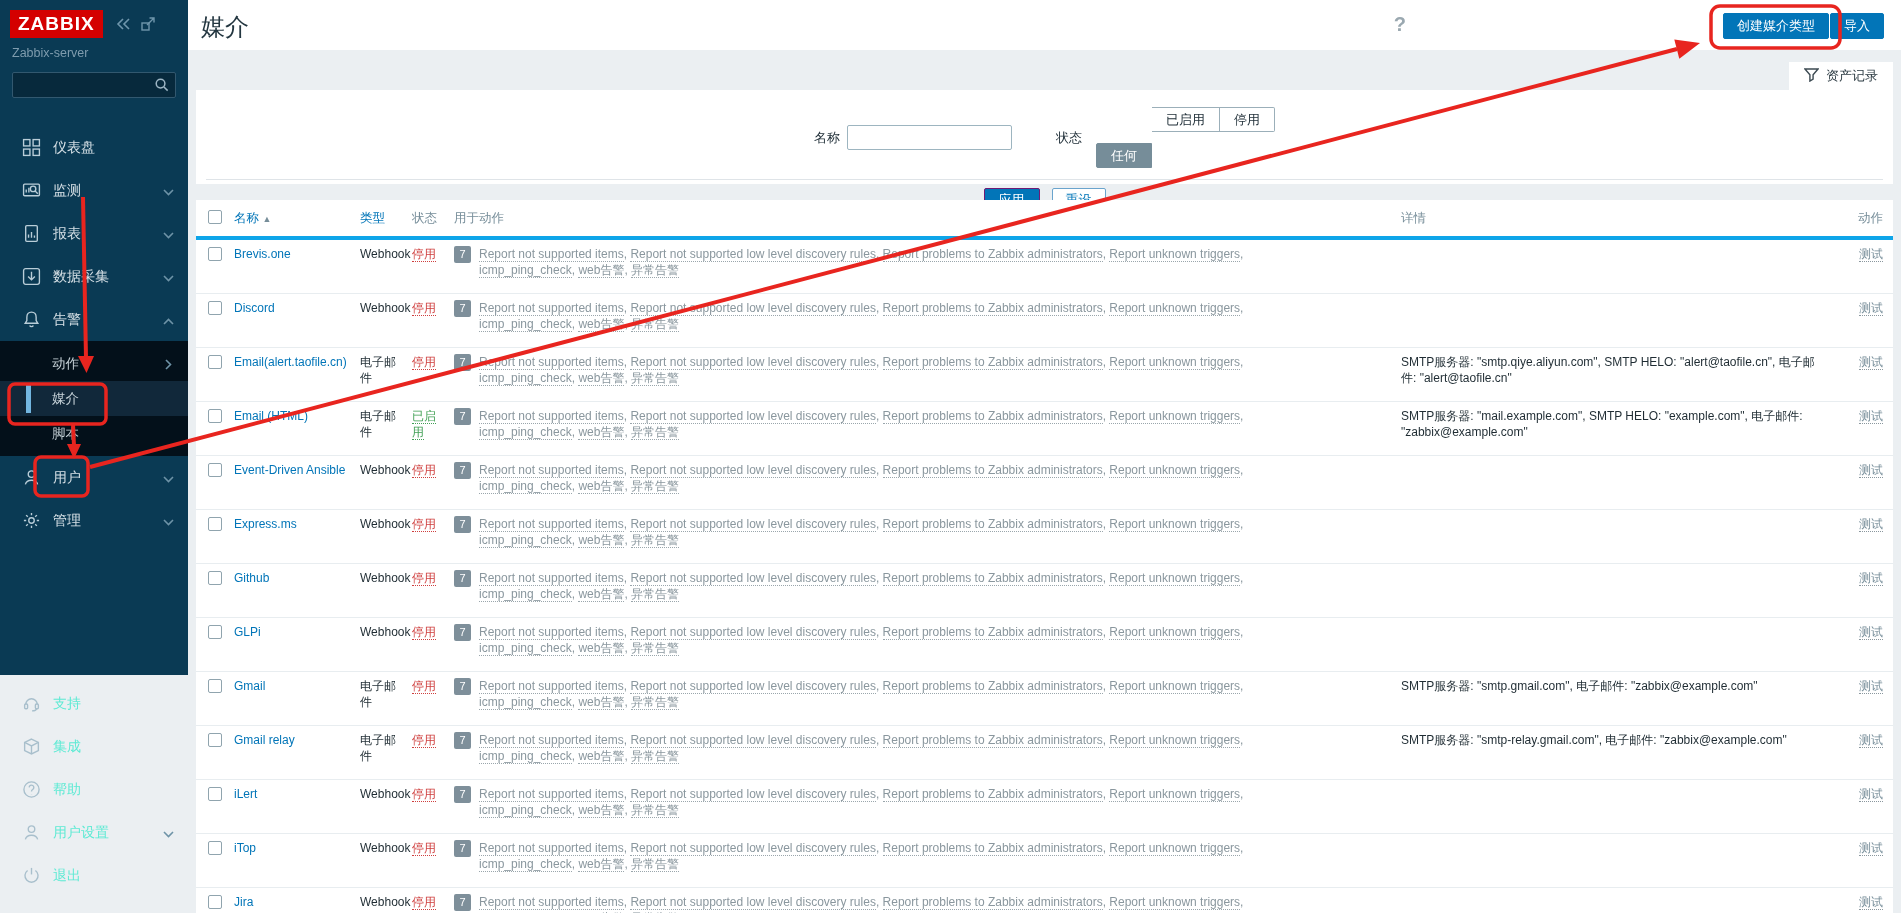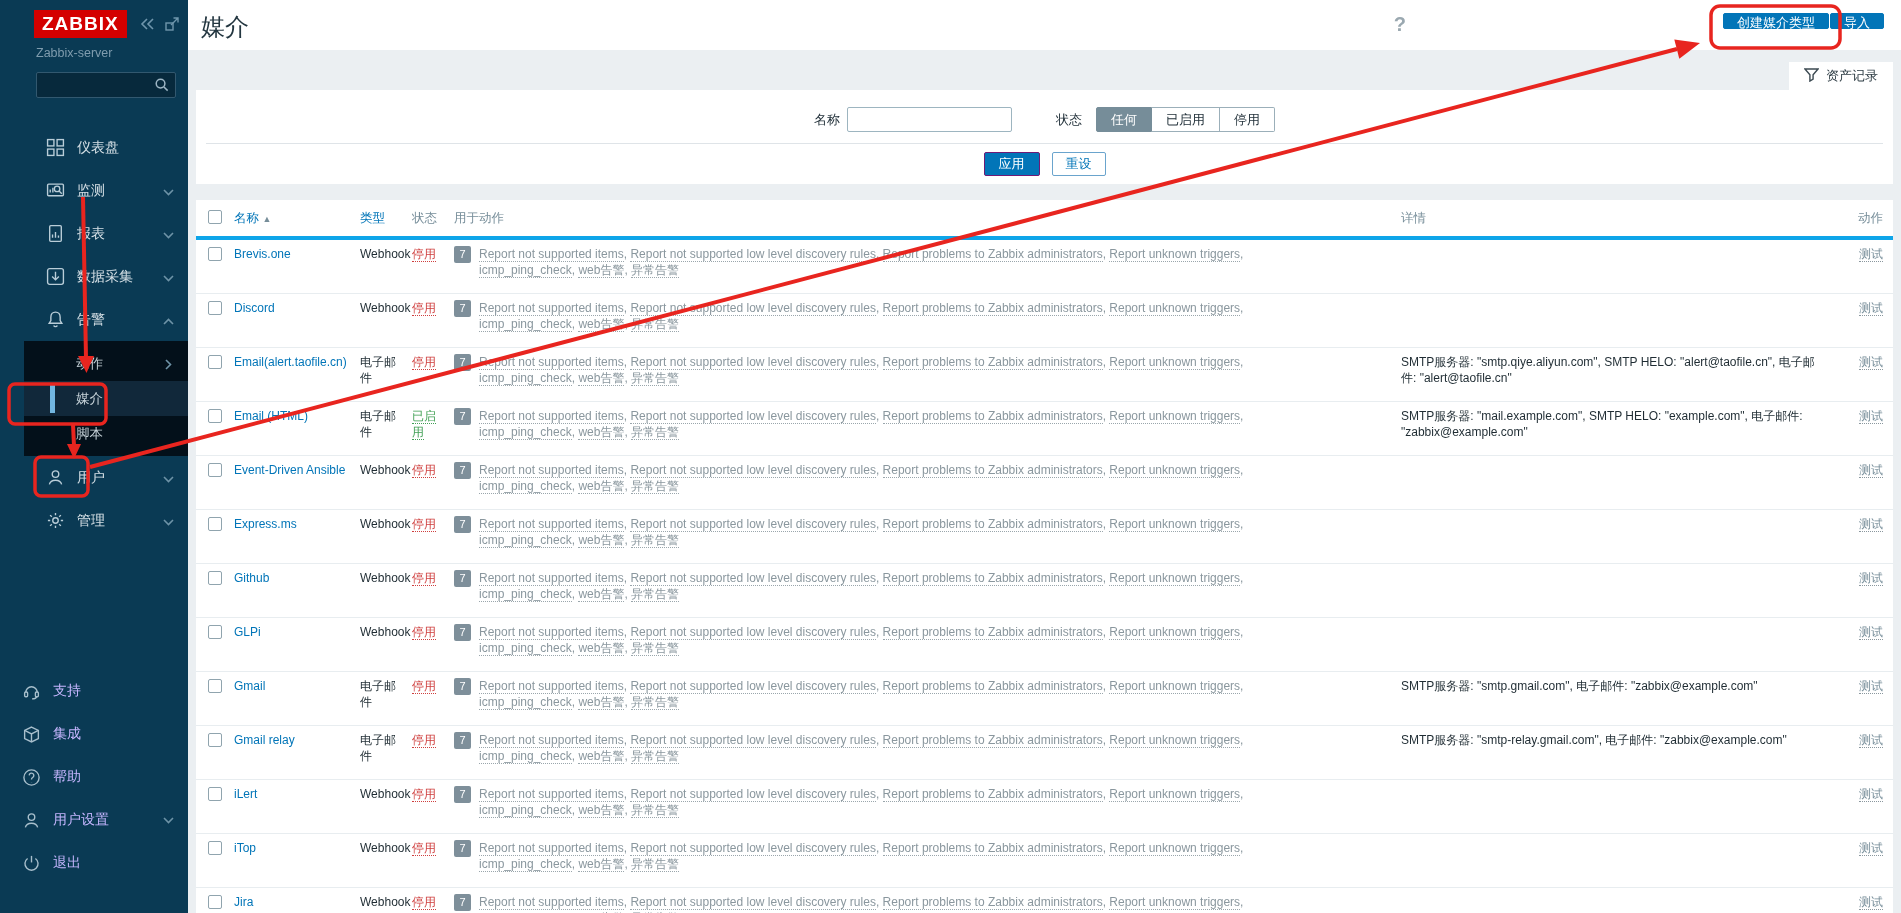--- a/index.html
+++ b/index.html
@@ -1,59 +1,59 @@
 <!DOCTYPE html>
 <html><head>
 <meta charset="utf-8">
 <style>
   * { margin:0; padding:0; box-sizing:border-box; }
   html,body { width:1901px; height:913px; overflow:hidden; }
   body { font-family:"Liberation Sans","DejaVu Sans",sans-serif; background:#ebeff2; position:relative; font-size:13px; color:#1f2c33; }
 
   
-  .sidebar { position:absolute; left:0; top:0; width:188px; height:913px; background:#0a3a54; z-index:2;padding-left:24px; }
+  .sidebar { position:absolute; left:0; top:0; width:188px; height:675px; background:#0a3a54; z-index:2; }
   .logo-row { display:flex; align-items:center; padding:10px 10px 0 10px; }
   .logo { background:#d40000; color:#fff; font-weight:bold; font-size:19px; letter-spacing:1px; padding:3px 8px 4px; line-height:21px; }
   .logo-ctrls { display:flex; gap:8px; margin-left:12px; color:#6f96ac; }
   .logo-ctrls svg { display:block; }
   .server-name { color:#7f9cae; font-size:12.5px; padding:8px 12px 0; }
   .side-search { margin:12px 12px 0; height:26px; position:relative; }
   .side-search input { width:100%; height:26px; background:rgba(0,0,0,.28); border:1px solid #32586f; border-radius:2px; color:#fff; padding:0 28px 0 8px; font-size:12.5px; outline:none; }
   .side-search .mag { position:absolute; right:6px; top:4px; color:#9db5c4; }
   .menu { list-style:none; margin-top:28px; }
   .menu li { height:43px; display:flex; align-items:center; padding:0 14px 0 22px; color:#d6e0e6; font-size:14px; cursor:pointer; position:relative; }
   .menu li .ic { width:19px; height:19px; margin-right:12px; color:#b9cdd8; flex:none; }
   .menu li .chev { margin-left:auto; color:#6e93a7; }
   .submenu { list-style:none; background:#03101a; padding:5px 0; }
   .submenu li { height:35px; display:flex; align-items:center; padding:0 14px 0 52px; color:#c7d3d9; font-size:13.5px; cursor:pointer; position:relative; }
   .submenu li.active { background:#11283a; }
   .submenu li.active::before { content:""; position:absolute; left:26px; top:3px; bottom:3px; width:5px; background:#72b6e0; }
   .submenu li .chev { margin-left:auto; color:#6e93a7; }
   .footer-menu { list-style:none; position:absolute; left:0; top:682px; width:100%; }
-  .footer-menu li { height:43px; display:flex; align-items:flex-start; padding:0 14px 0 22px; color:#c4b5fd; font-size:14px; cursor:pointer; }
+  .footer-menu li { height:43px; display:flex; align-items:center; padding:0 14px 0 22px; color:#5eead4; font-size:14px; cursor:pointer; }
   .footer-menu li .ic { width:19px; height:19px; margin-right:12px; color:#a8bfcc; flex:none; }
   .footer-menu li .chev { margin-left:auto; color:#6e93a7; }
 
   
   .content { position:absolute; left:188px; top:0; right:0; height:913px; }
   .page-header { position:absolute; left:0; right:0; top:0; height:50px; background:#fff; }
   .page-title { position:absolute; left:13px; top:11px; font-size:24px; color:#233640; font-weight:normal; }
   .help-q { position:absolute; right:495px; top:13px; color:#9aa8b0; font-size:20px; font-weight:bold; cursor:pointer; }
-  .hdr-btn { position:absolute; top:13px; height:16px; background:#0275b8; color:#fff; border:1px solid #0275b8; border-radius:2px; font-size:13px; padding:0 13px; cursor:pointer; font-family:inherit; }
+  .hdr-btn { position:absolute; top:13px; height:26px; background:#0275b8; color:#fff; border:1px solid #0275b8; border-radius:2px; font-size:13px; padding:0 13px; cursor:pointer; font-family:inherit; }
   .btn-create { right:72px; }
   .btn-import { right:17px; }
 
   .filter-tab { position:absolute; top:62px; right:8px; height:28px; background:#fff; display:flex; align-items:center; gap:7px; padding:0 15px; font-size:13px; color:#2b3a42; cursor:pointer; }
   .filter-card { position:absolute; top:90px; left:8px; right:8px; height:94px; background:#fff; }
   .filter-fields { display:flex; justify-content:center; align-items:center; padding-top:17px; }
   .f-label { font-size:13px; color:#22313a; }
   .f-input { width:165px; height:25px; border:1px solid #9db5c0; border-radius:2px; margin-left:7px; padding:0 6px; font-size:13px; outline:none; }
   .seg { display:flex; margin-left:14px; }
   .seg .opt { height:25px; line-height:23px; padding:0 14px; border:1px solid #9bafb9; border-left-width:0; background:#fff; font-size:13px; color:#22313a; cursor:pointer; }
-  .seg .opt:first-child { border-left-width:1px; border-radius:2px 0 0 2px; }
+  .seg .opt:first-child { border-left-width:1px; border-radius:2px 0 0 2px;margin-top:36px; }
   .seg .opt:last-child { border-radius:0 2px 2px 0; }
   .seg .opt.sel { background:#768d99; border-color:#768d99; color:#fff; }
   .gap44 { width:44px; }
   .filter-div { border-top:1px solid #dfe4e8; margin:11px 10px 0; }
   .filter-btns { display:flex; justify-content:center; gap:12px; margin-top:8px; }
   .btn-apply { height:24px; padding:0 14px; background:#0275b8; border:1px solid #701a75; color:#fff; border-radius:2px; font-size:13px; cursor:pointer; font-family:inherit; }
   .btn-reset { height:24px; padding:0 13px; background:#fff; border:1px solid #6aa4cd; color:#0275b8; border-radius:2px; font-size:13px; cursor:pointer; font-family:inherit; }
 
   .table-card { position:absolute; top:200px; left:8px; right:8px; bottom:0; background:#fff; overflow:hidden; }
   table { width:100%; border-collapse:collapse; table-layout:fixed; font-size:12px; }

